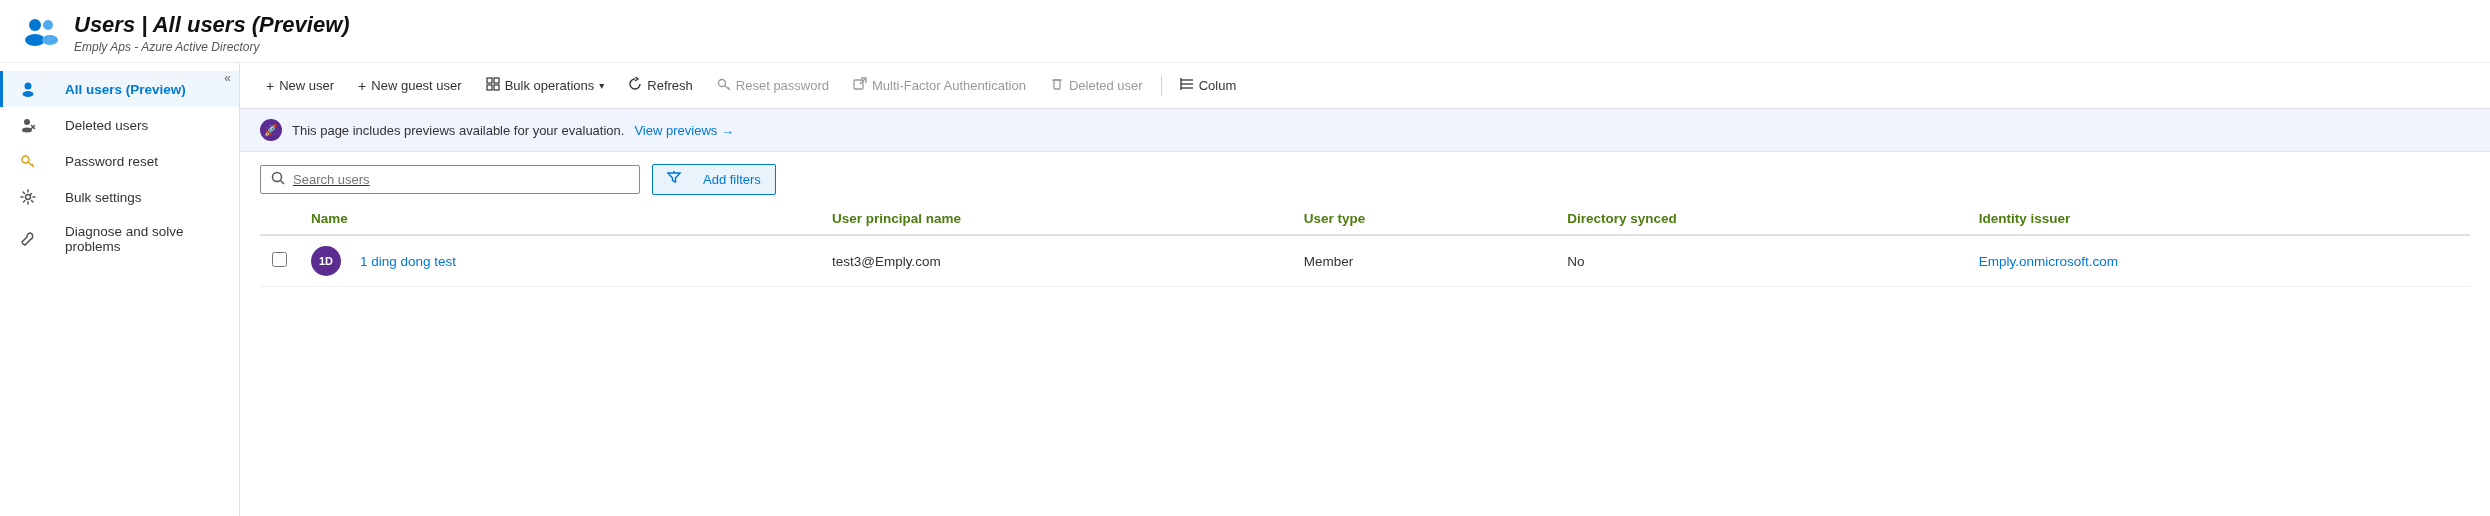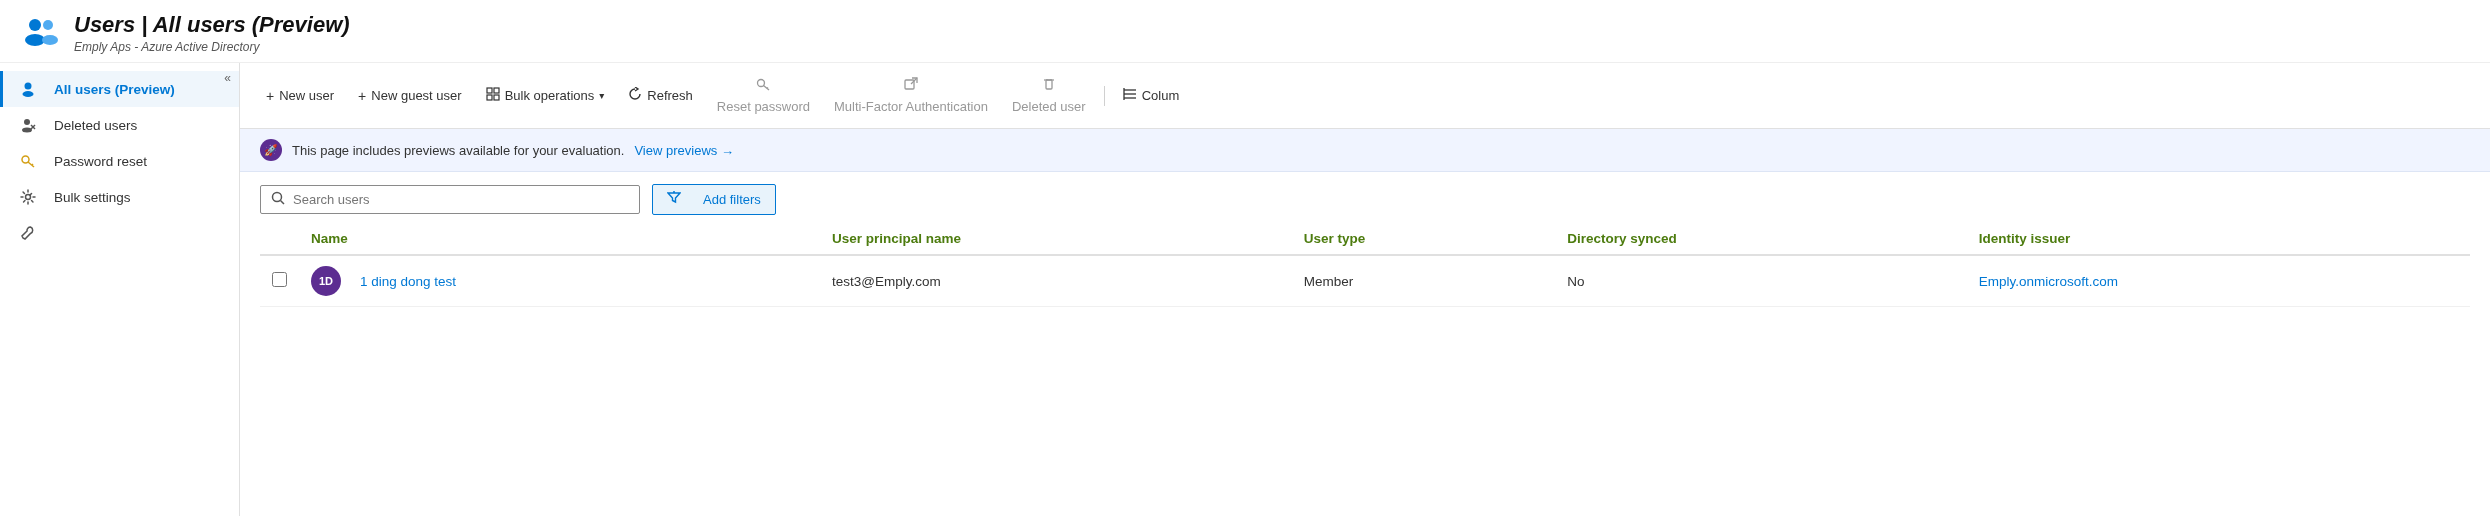--- a/index.html
+++ b/index.html
@@ -66,21 +66,21 @@
       color: #666;
       font-size: 12px;
     }
     .sidebar-item {
       display: flex;
       align-items: center;
       padding: 9px 16px;
       cursor: pointer;
       color: #333;
       font-size: 13.5px;
-      gap: 17px;
+      gap: 28px;
       border-left: 3px solid transparent;
     }
     .sidebar-item.active {
       background: #eff6fc;
       border-left: 3px solid #0078d4;
       color: #0078d4;
       font-weight: 600;
     }
     .sidebar-icon {
       width: 18px;
@@ -118,21 +118,20 @@
       background: none;
       cursor: pointer;
       color: #333;
       font-size: 13px;
       border-radius: 2px;
       white-space: nowrap;
     }
     .toolbar-btn.disabled {
       color: #999;
       cursor: default;
-      flex-direction: column;
     }
     .toolbar-divider {
       width: 1px;
       height: 20px;
       background: #d0d0d0;
       margin: 0 4px;
     }
     .toolbar-icon {
       font-size: 14px;
     }
@@ -174,20 +173,21 @@
     }
     .search-input-wrapper {
       display: flex;
       align-items: center;
       border: 1px solid #8a8a8a;
       border-radius: 2px;
       padding: 5px 10px;
       gap: 8px;
       width: 380px;
       background: #fff;
+      text-decoration: underline;
     }
     .search-input-wrapper input {
       border: none;
       outline: none;
       font-size: 13px;
       color: #555;
       width: 100%;
       background: transparent;
     }
     .search-icon {
@@ -319,20 +319,21 @@
       </div>
       <span>Bulk settings</span>
     </div>
 
     <div class="sidebar-item">
       <div class="sidebar-icon">
         <svg width="16" height="16" viewBox="0 0 16 16" fill="none" stroke="#555" stroke-width="1.5">
             <path d="M10.5 2a3.5 3.5 0 0 0-3.46 4.01L2 11l1 2 2 1 5.5-5.5A3.5 3.5 0 0 0 10.5 2z"></path>
           </svg>
       </div>
+      <span>Diagnose and solve problems</span>
     </div>
   </div>
 
   <div class="content">
 
     <div class="toolbar">
       <button class="toolbar-btn">
         <span class="toolbar-icon">+</span>
         <span>New user</span>
       </button>

